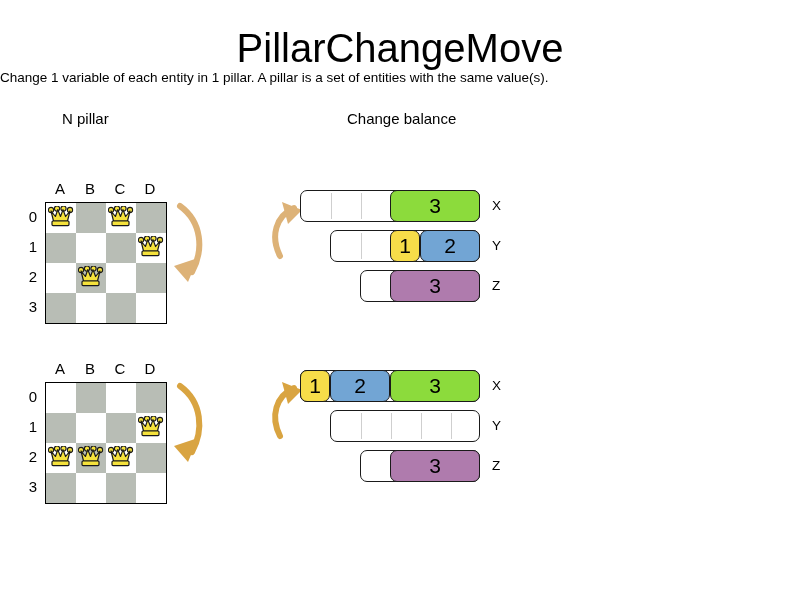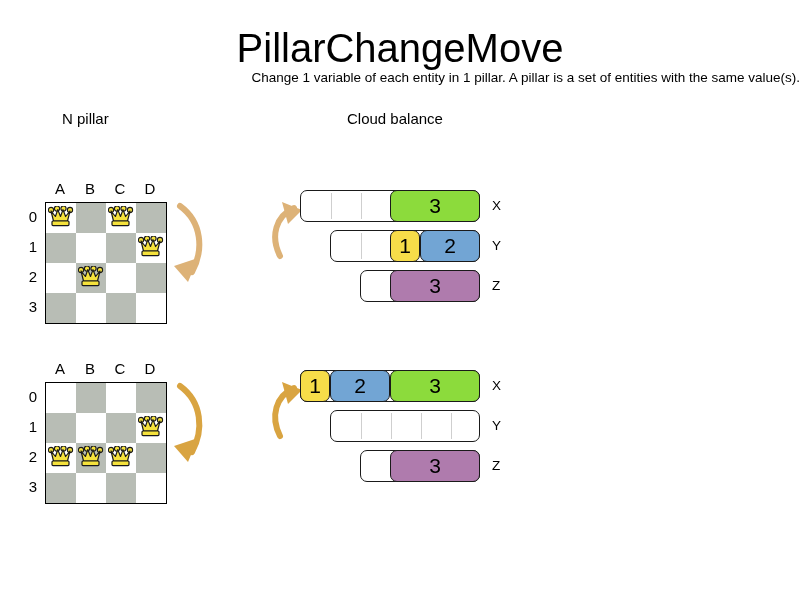--- a/index.html
+++ b/index.html
@@ -26,21 +26,21 @@
     font-size: 40px;
     font-weight: normal;
     letter-spacing: 0px;
     line-height: 44px;
   }
   #subtitle {
     position: absolute;
     top: 70px;
     left: 0;
     width: 800px;
-    text-align: right;
+    text-align: left;
     font-size: 13.5px;
     line-height: 16px;
   }
 
   
   .section-caption {
     position: absolute;
     font-size: 15px;
     white-space: nowrap;
   }
@@ -161,21 +161,21 @@
     text-align: left;
   }
 </style>
 </head>
 <body>
 
 <div id="title">PillarChangeMove</div>
 <div id="subtitle">Change 1 variable of each entity in 1 pillar. A pillar is a set of entities with the same value(s).</div>
 
 <div class="section-caption" id="caption-nqueens">N pillar</div>
-<div class="section-caption" id="caption-cloud">Cloud balance</div>
+<div class="section-caption" id="caption-cloud">Change balance</div>
 
 <div class="board-block" id="board-block-top">
   <div class="col-labels">
       <span style="left: 0px;">A</span>
       <span style="left: 30px;">B</span>
       <span style="left: 60px;">C</span>
       <span style="left: 90px;">D</span>
     </div>
   <div class="row-labels">
       <span style="top: 0px;">0</span>

